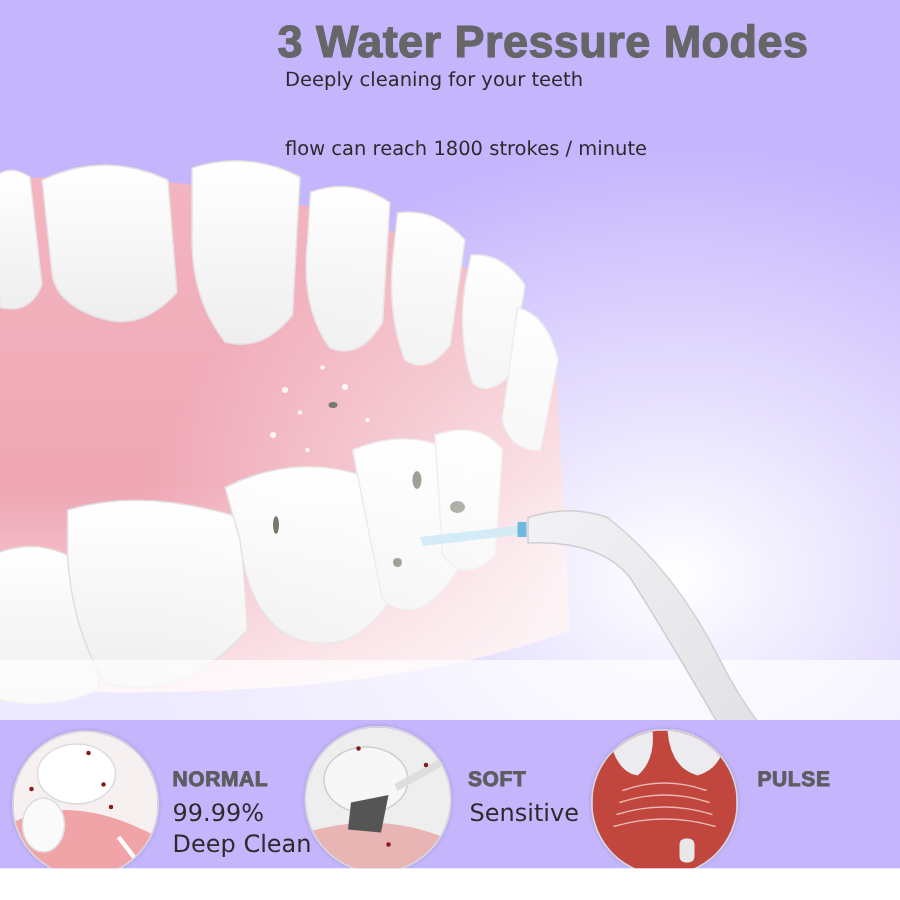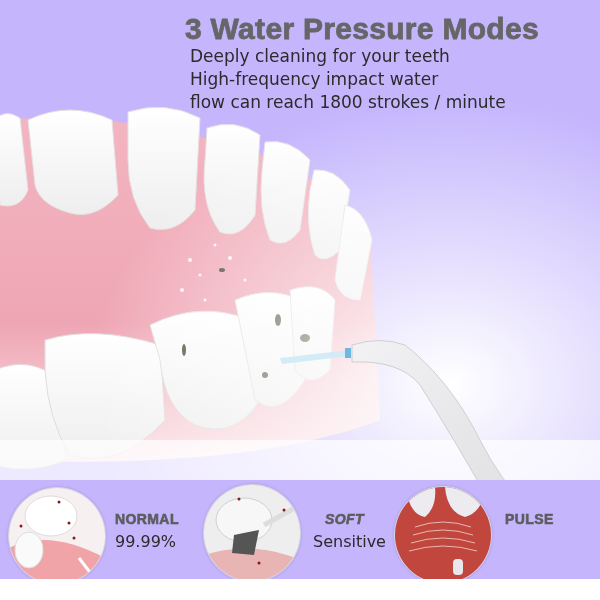--- a/index.html
+++ b/index.html
@@ -1,18 +1,18 @@
 <!DOCTYPE html>
 <html><head>
 <meta charset="utf-8">
 <style>
   html,body{margin:0;padding:0;background:#fff;}
   .canvas{position:relative;width:600px;height:579px;overflow:hidden;background:#c4b5fd;font-family:"DejaVu Sans","Liberation Sans",sans-serif;}
   .title{position:absolute;left:185px;top:12px;font-family:"Liberation Sans",sans-serif;font-weight:900;font-size:30px;color:#666669;letter-spacing:0.3px;white-space:nowrap;-webkit-text-stroke:0.8px #666669;}
-  .subline{position:absolute;left:190px;font-size:17px;color:#2b2b2b;white-space:nowrap;}
+  .subline{position:absolute;left:190px;font-size:13px;color:#2b2b2b;white-space:nowrap;}
   .s1{top:46px;} .s2{top:69px;} .s3{top:92px;}
   .illus{position:absolute;left:0;top:0;width:600px;height:480px;}
   .mode-circle{position:absolute;width:96px;height:96px;border-radius:50%;overflow:hidden;border:1px solid #d8d8d8;box-shadow:0 0 3px rgba(0,0,0,0.15);}
   .mode-name{position:absolute;font-family:"Liberation Sans",sans-serif;font-weight:900;font-size:14px;color:#5d5d60;-webkit-text-stroke:0.6px #5d5d60;letter-spacing:0.4px;white-space:nowrap;}
   .mode-desc{position:absolute;font-size:16px;color:#2b2b2b;line-height:21px;white-space:nowrap;}
 </style>
 </head>
 <body>
 
 <div class="canvas">
@@ -87,56 +87,56 @@
     <path d="M280 358 L350 350 L350 356 L282 364 Z" fill="#cfeaf6" opacity="0.9"></path>
     <rect x="345" y="348" width="6" height="10" fill="#6fb9e0"></rect>
 
     <path d="M352 345 Q380 336 405 345 Q450 380 480 440 Q520 520 600 560 L600 600 Q540 590 500 520 Q455 440 420 385 Q400 360 352 362 Z" fill="url(#nozzle)" stroke="#cfcfd3" stroke-width="1"></path>
 
     <path d="M588 500 L600 490 L600 545 L588 555 Z" fill="#2a6fd6"></path>
   </svg>
 
   <div class="title">3 Water Pressure Modes</div>
   <div class="subline s1">Deeply cleaning for your teeth</div>
-  <div class="subline s2">High-frequency impact water</div>
   <div class="subline s3">flow can reach 1800 strokes / minute</div>
 
   <div class="mode-circle" style="left:8px;top:487px;">
     <svg width="96" height="96" viewBox="0 0 96 96">
       <rect width="96" height="96" fill="#f7f0f0"></rect>
       <path d="M0 60 Q40 40 96 70 L96 96 L0 96 Z" fill="#f0a4a8"></path>
       <ellipse cx="42" cy="28" rx="26" ry="20" fill="#ffffff" stroke="#dcdcdc"></ellipse>
       <ellipse cx="20" cy="62" rx="14" ry="18" fill="#fafafa" stroke="#dcdcdc"></ellipse>
       <line x1="70" y1="70" x2="90" y2="96" stroke="#ffffff" stroke-width="3"></line>
       <g fill="#8a1a1a">
           <circle cx="50" cy="14" r="1.5"></circle>
           <circle cx="60" cy="35" r="1.5"></circle>
           <circle cx="12" cy="38" r="1.5"></circle>
           <circle cx="65" cy="50" r="1.5"></circle>
         </g>
     </svg>
   </div>
   <div class="mode-name" style="left:115px;top:511px;">NORMAL</div>
   <div class="mode-desc" style="left:115px;top:531px;">99.99%</div>
+  <div class="mode-desc" style="left:115px;top:552px;">Deep Clean</div>
 
   <div class="mode-circle" style="left:203px;top:484px;">
     <svg width="96" height="96" viewBox="0 0 96 96">
       <rect width="96" height="96" fill="#eeeeee"></rect>
       <path d="M0 70 Q50 55 96 75 L96 96 L0 96 Z" fill="#e8b4b4"></path>
       <ellipse cx="40" cy="35" rx="28" ry="22" fill="#f7f7f7" stroke="#cfcfcf"></ellipse>
       <path d="M30 50 L55 45 L50 70 L28 68 Z" fill="#555"></path>
       <line x1="60" y1="40" x2="96" y2="20" stroke="#dddddd" stroke-width="5"></line>
       <g fill="#8a1a1a">
           <circle cx="35" cy="14" r="1.5"></circle>
           <circle cx="80" cy="25" r="1.5"></circle>
           <circle cx="55" cy="78" r="1.5"></circle>
         </g>
     </svg>
   </div>
-  <div class="mode-name" style="left:325px;top:511px;font-style:italic;">SOFT</div>
+  <div class="mode-name" style="left:312px;top:511px;">SOFT</div>
   <div class="mode-desc" style="left:313px;top:531px;text-align:center;">Sensitive</div>
 
   <div class="mode-circle" style="left:394px;top:486px;">
     <svg width="96" height="96" viewBox="0 0 96 96">
       <rect width="96" height="96" fill="#c0463e"></rect>
       <path d="M10 0 L40 0 Q42 20 30 30 Q15 28 10 0 Z" fill="#ececf0"></path>
       <path d="M50 0 L90 0 Q88 25 70 30 Q52 25 50 0 Z" fill="#ececf0"></path>
       <g fill="none" stroke="#f4d6d0" stroke-width="1" opacity="0.8">
         <path d="M20 40 Q48 30 76 40"></path>
           <path d="M18 48 Q48 38 78 48"></path>

